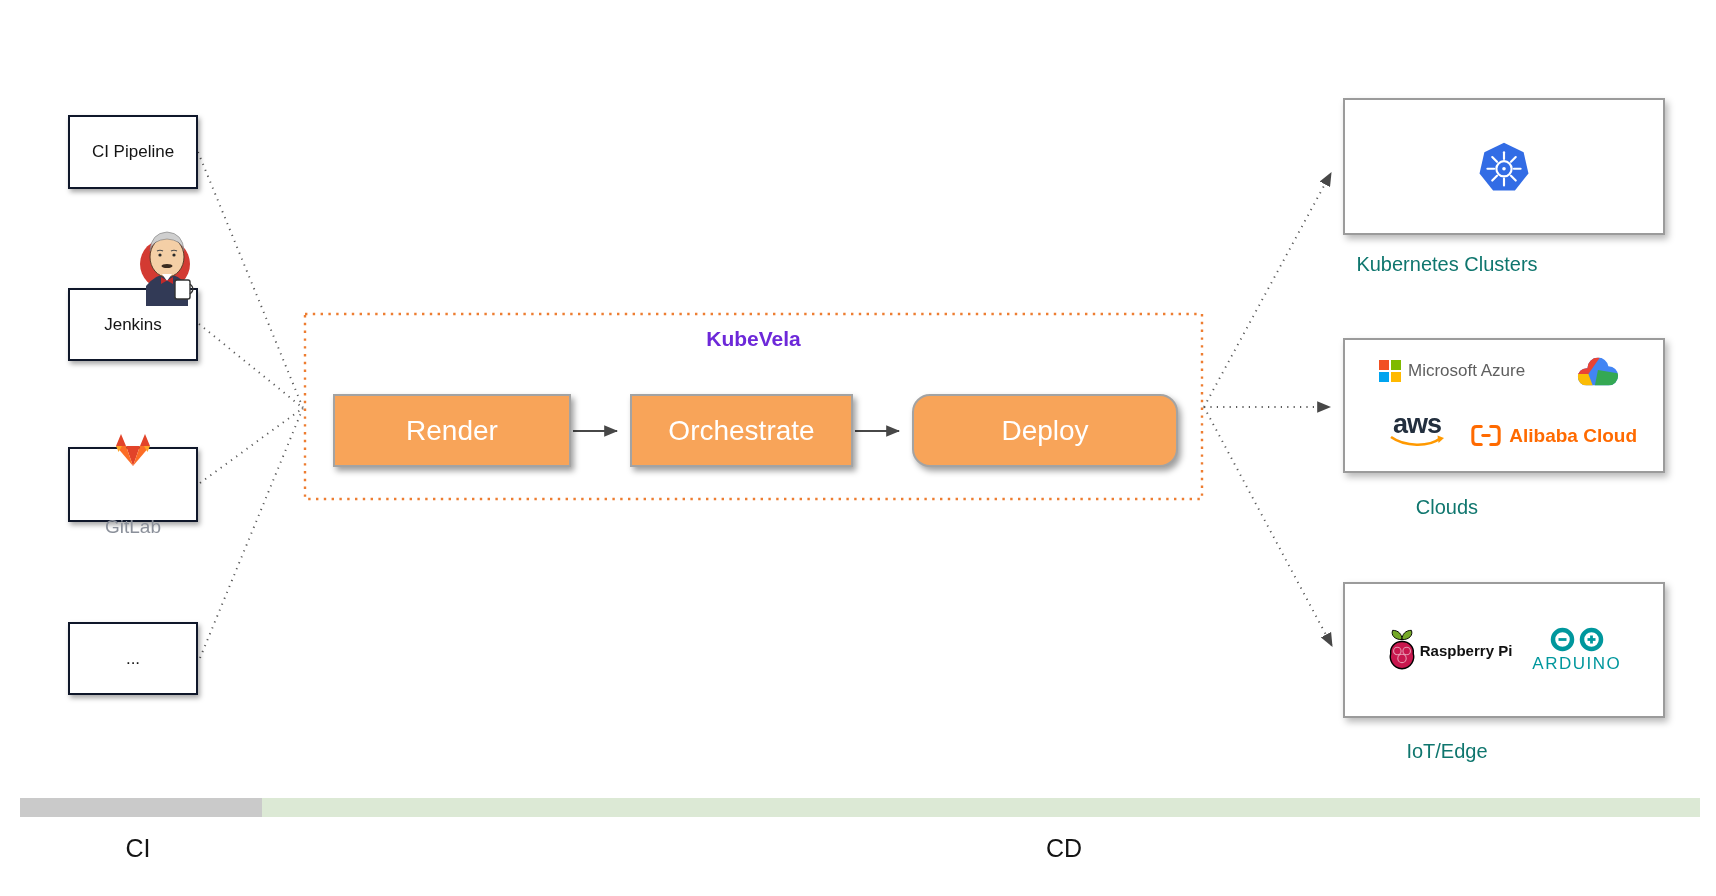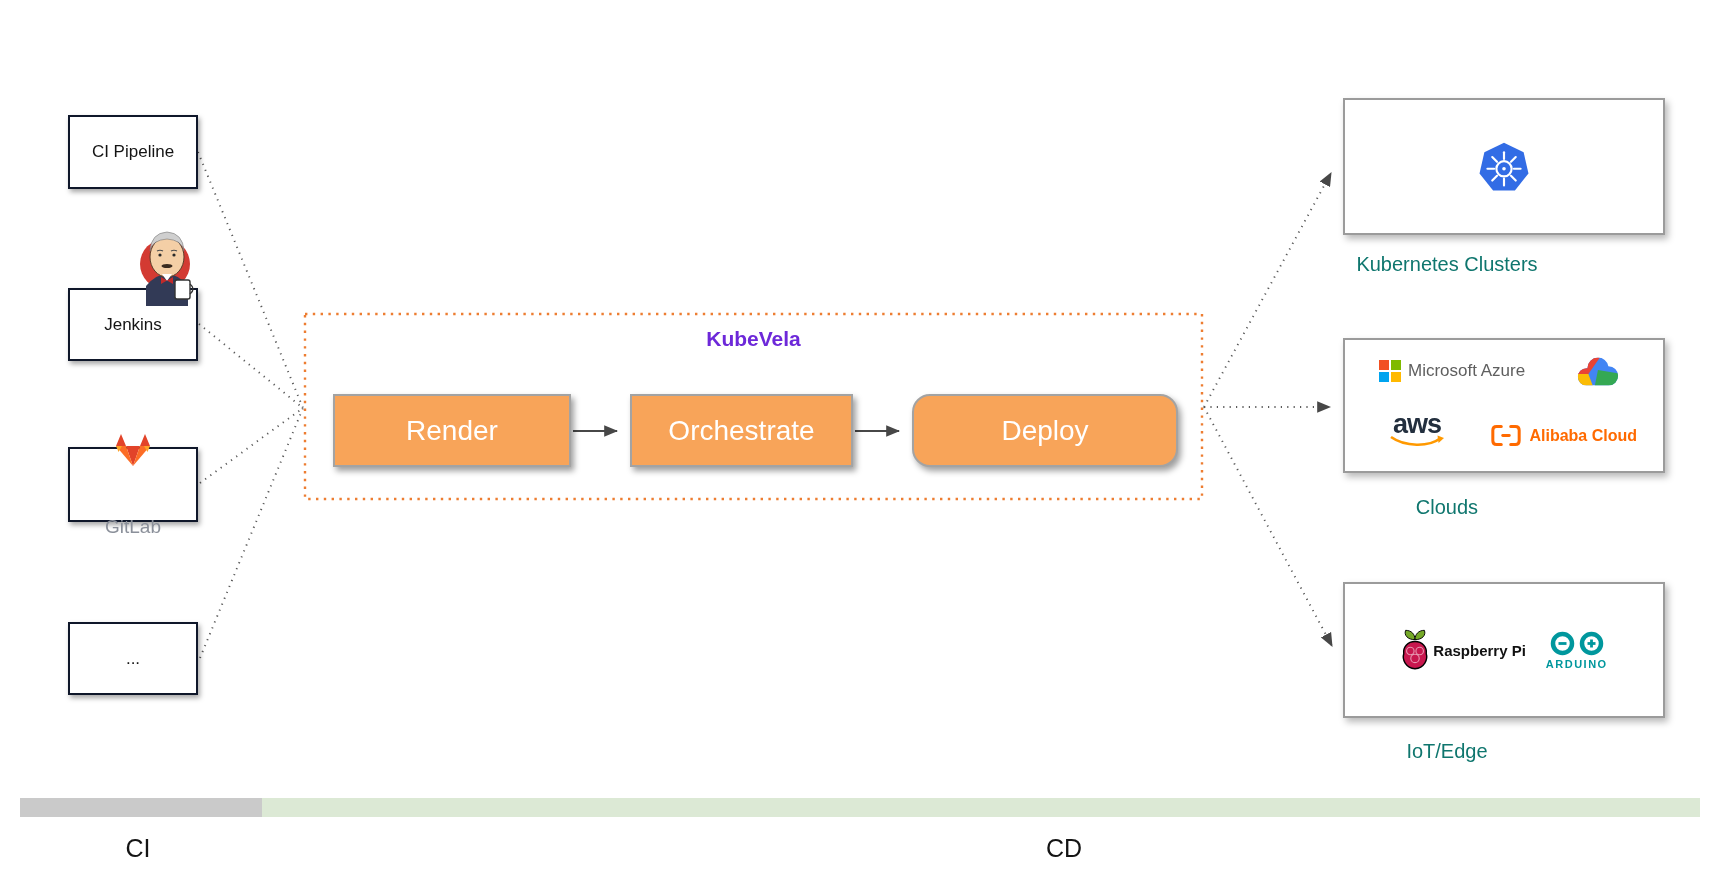--- a/index.html
+++ b/index.html
@@ -43,28 +43,28 @@
   }
 
   
   .azure-group{position:absolute;left:34px;top:20px;display:flex;align-items:center;gap:7px;}
   .azure-squares{display:grid;grid-template-columns:10px 10px;grid-template-rows:10px 10px;gap:2px;}
   .azure-squares span{display:block;width:10px;height:10px;}
   .azure-text{font-size:17px;color:#5f5f5f;}
   .aws-group{position:absolute;left:44px;top:74px;display:flex;flex-direction:column;align-items:center;line-height:.78;}
   .aws-text{font-size:27px;font-weight:bold;color:#232f3e;letter-spacing:-1px;}
   .alibaba-group{position:absolute;right:26px;top:84px;display:flex;align-items:center;gap:7px;}
-  .alibaba-text{font-size:16px;font-weight:bold;color:#ff6a00;white-space:nowrap;}
+  .alibaba-text{font-size:19px;font-weight:bold;color:#ff6a00;white-space:nowrap;}
 
   
   .iot-inner{width:100%;height:100%;display:flex;align-items:center;justify-content:center;gap:20px;}
   .rpi-group{display:flex;align-items:center;gap:3px;}
   .rpi-text{font-size:15px;font-weight:bold;color:#111;}
   .arduino-group{display:flex;flex-direction:column;align-items:center;gap:1px;}
-  .arduino-text{font-size:11px;font-weight:bold;color:#00979d;letter-spacing:1.5px;}
+  .arduino-text{font-size:17px;font-weight:normal;color:#00979d;letter-spacing:1.5px;}
 
   
   .k8s-inner{width:100%;height:100%;display:flex;align-items:center;justify-content:center;}
 
   
   .bar{position:absolute;top:798px;height:19px;}
   .bar-ci{left:20px;width:242px;background:#cacaca;}
   .bar-cd{left:262px;width:1438px;background:#dce9d5;}
   .phase-label{position:absolute;top:834px;width:80px;text-align:center;font-size:25px;color:#141414;}
 </style>

